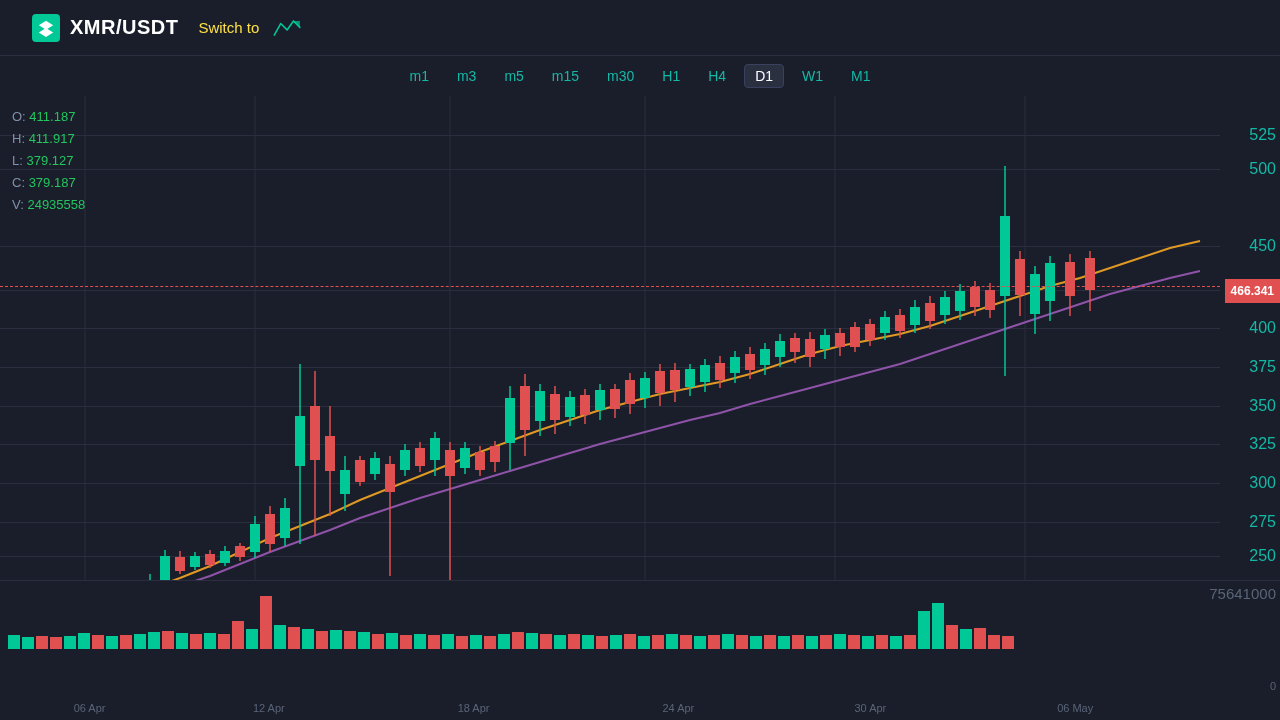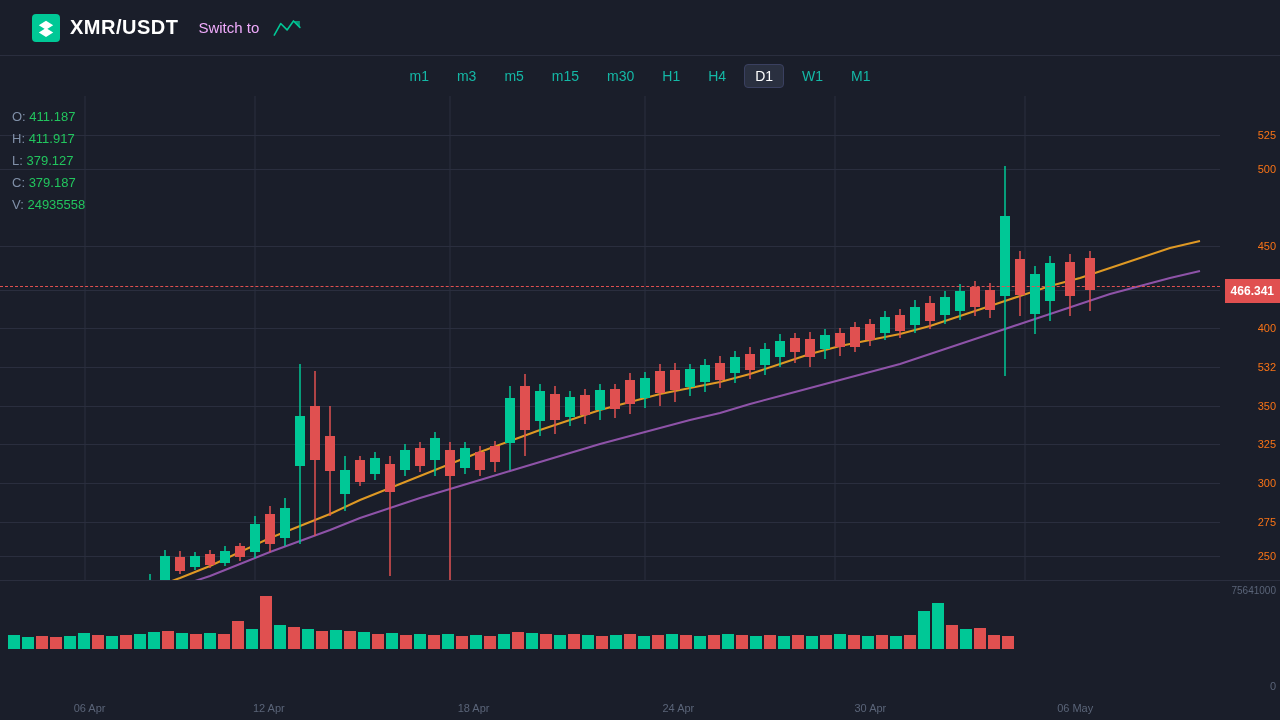--- a/index.html
+++ b/index.html
@@ -31,21 +31,21 @@
     }
     #pair-icon svg { width: 18px; height: 18px; fill: #fff; }
     #pair-title {
       font-size: 20px;
       font-weight: 700;
       color: #ffffff;
       margin-right: 20px;
       letter-spacing: 0.5px;
     }
     #switch-to-label {
-      color: #f0abfc;
+      color: #fde047;
       font-size: 15px;
       margin-right: 8px;
     }
     #switch-to-icon {
       display: flex; align-items: center;
     }
     #switch-to-icon svg { width: 32px; height: 22px; }
 
     #header-right {
       margin-left: auto;
@@ -137,22 +137,22 @@
     
     .grid-line {
       position: absolute;
       left: 0; right: 60px;
       height: 1px;
       background: #2a2e3e;
     }
     .grid-label {
       position: absolute;
       right: 4px;
-      font-size: 11px;
-      color: #f97316;
+      font-size: 16px;
+      color: #14b8a6;
       transform: translateY(-50%);
     }
 
     
     #dashed-line {
       position: absolute;
       left: 0; right: 60px;
       height: 0;
       border-top: 1.5px dashed #e05050;
       top: 228px;
@@ -248,21 +248,21 @@
   <div>V: <span>24935558</span></div>
 </div>
 
 <div id="chart-container" style="position: absolute; top: 96px; left: 0px; width: 1280px; height: 484px;">
 
   <div class="grid-label" style="top: 8%">525</div>
   <div class="grid-label" style="top: 15%">500</div>
   <div class="grid-label" style="top: 31%">450</div>
   <div class="grid-label" style="top: 40%">425</div>
   <div class="grid-label" style="top: 48%">400</div>
-  <div class="grid-label" style="top: 56%">532</div>
+  <div class="grid-label" style="top: 56%">375</div>
   <div class="grid-label" style="top: 64%">350</div>
   <div class="grid-label" style="top: 72%">325</div>
   <div class="grid-label" style="top: 80%">300</div>
   <div class="grid-label" style="top: 88%">275</div>
   <div class="grid-label" style="top: 95%">250</div>
 
   <div class="grid-line" style="top: 8%"></div>
   <div class="grid-line" style="top: 15%"></div>
   <div class="grid-line" style="top: 31%"></div>
   <div class="grid-line" style="top: 40%"></div>
@@ -587,21 +587,21 @@
 
     <line x1="1070" y1="220" x2="1070" y2="158" stroke="#e05050" stroke-width="1.5"></line>
     <rect x="1065" y="166" width="10" height="34" fill="#e05050"></rect>
 
     <line x1="1090" y1="215" x2="1090" y2="155" stroke="#e05050" stroke-width="1.5"></line>
     <rect x="1085" y="162" width="10" height="32" fill="#e05050"></rect>
   </svg>
 </div>
 
 <div id="volume-container" style="position: absolute; width: 1280px; height: 140px; background: rgb(26, 30, 42); border-top: 1px solid rgb(42, 46, 62); top: 580px; left: 0px;">
-  <span id="volume-label" style="position:absolute; right:4px; top:4px; font-size:10px; color:#5a6478;">75641000</span>
+  <span id="volume-label" style="position:absolute; right:4px; top:4px; font-size:15px; color:#5a6478;">75641000</span>
   <span id="vol-zero-label" style="position:absolute; right:4px; bottom:28px; font-size:11px; color:#5a6478;">0</span>
 
   <span class="date-label" style="left: 7%;">06 Apr</span>
   <span class="date-label" style="left: 21%; text-align: center;">12 Apr</span>
   <span class="date-label" style="left: 37%;">18 Apr</span>
   <span class="date-label" style="left: 53%;">24 Apr</span>
   <span class="date-label" style="left: 68%;">30 Apr</span>
   <span class="date-label" style="left: 84%;">06 May</span>
 
   <svg id="volume-svg" viewBox="0 0 1220 72" preserveAspectRatio="none" style="position:absolute;top:0;left:0;width:1220px;height:72px;">

